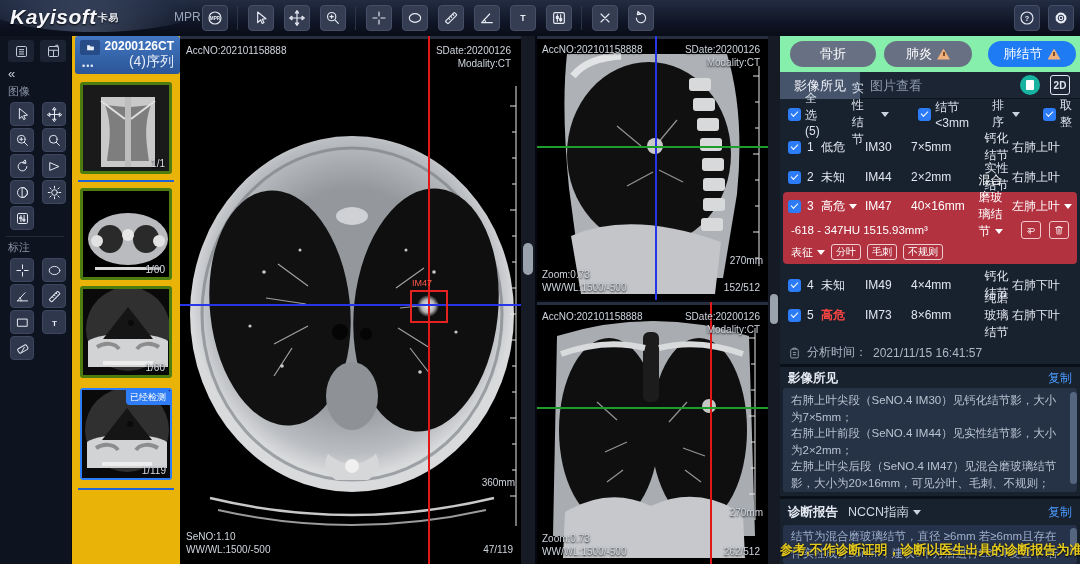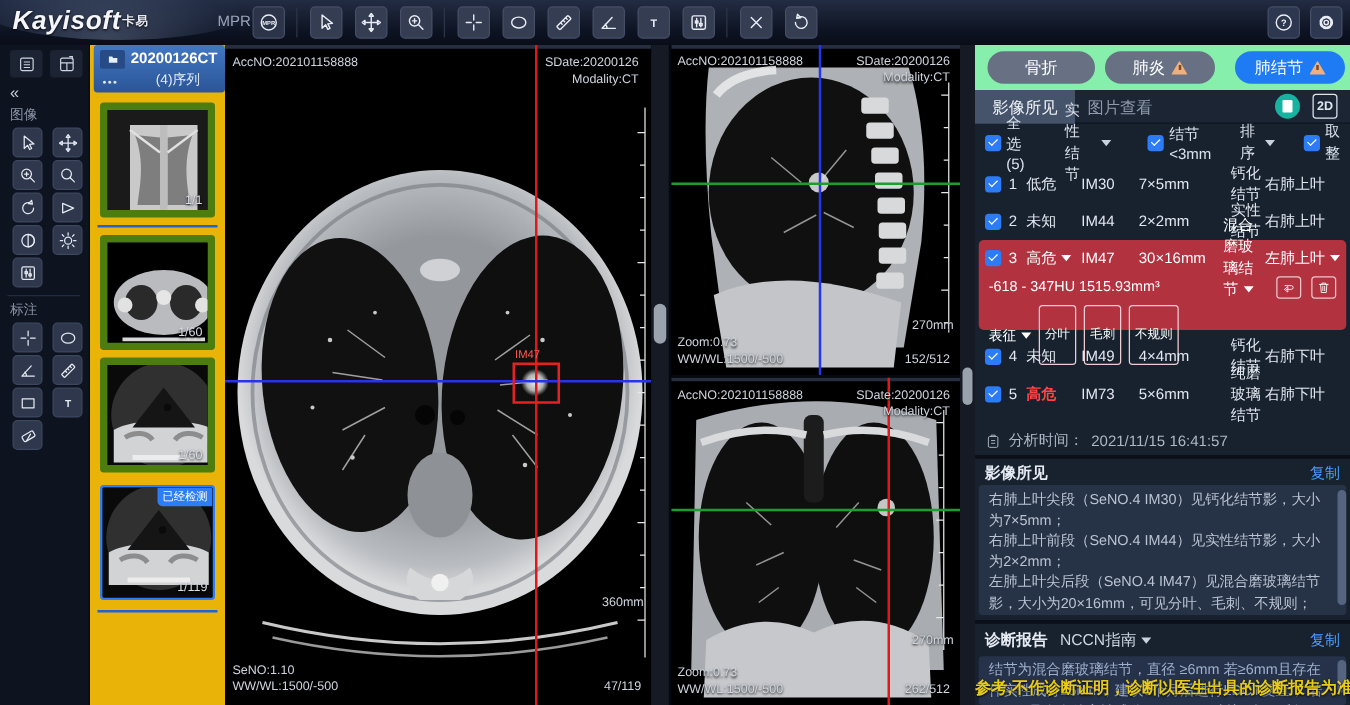--- a/index.html
+++ b/index.html
@@ -36,22 +36,22 @@
   #side-divider{position:absolute;left:6px;top:186px;width:58px;height:1px;background:#232c3d}
   
   #thumb-col{position:absolute;left:72px;top:36px;width:108px;height:528px;background:#eab308}
   #series-header{position:absolute;left:3px;top:0;width:105px;height:38px;border-radius:3px;
     background:linear-gradient(180deg,#4277c2,#2b5597);color:#fff}
   #series-header .fold{position:absolute;left:5px;top:4px;width:20px;height:15px;border-radius:2px;background:#274b86;
     display:flex;align-items:center;justify-content:center}
   #series-header .fold svg{width:11px;height:9px;fill:#e8eef8}
   #series-name{position:absolute;right:6px;top:3px;font-size:12px;font-weight:bold}
   #series-dots{position:absolute;left:7px;bottom:3px;font-size:9px;letter-spacing:1px;color:#dfe8f6}
-  #series-count{position:absolute;right:20px;bottom:3px;font-size:11px;color:#e6edf8}
-  .thumb{position:absolute;left:8px;width:92px;height:92px;border:6px solid #4d7c0f;border-radius:3px;
+  #series-count{position:absolute;right:6px;bottom:3px;font-size:14px;color:#e6edf8}
+  .thumb{position:absolute;left:8px;width:92px;height:92px;border:3px solid #4d7c0f;border-radius:3px;
     background:#000;overflow:hidden;cursor:pointer}
   .thumb.sel{border:2px solid #2f7df6}
   .thumb .tl{position:absolute;right:4px;bottom:2px;font-size:10px;color:#d9dee8;text-shadow:0 1px 2px #000}
   .thumb .badge{position:absolute;right:0;top:0;background:#2f7df6;color:#fff;font-size:9px;
     padding:1px 4px;border-radius:0 2px 0 4px}
   .thumb-sep{position:absolute;left:6px;width:96px;height:2px;background:#1f63d6}
   
   .vp{position:absolute;background:#000;overflow:hidden}
   .vp .topedge{position:absolute;left:0;top:0;right:0;height:3px;background:#262e40}
   .ovl{position:absolute;font-size:10px;color:#cfd5de;text-shadow:0 1px 2px #000;z-index:6;line-height:13px}
@@ -106,21 +106,21 @@
   #nrow3 .l1{display:flex;align-items:center;height:26px;padding:2px 5px 0}
   #nrow3 .no{width:14px;margin-left:6px}
   #nrow3 .risk{width:44px}#nrow3 .im{width:46px}#nrow3 .size{width:64px}
   #nrow3 .type{flex:1;text-align:center}#nrow3 .loc{width:66px;text-align:right}
   #nrow3 .caret{border-top-color:#fff}
   #nrow3 .l2{display:flex;justify-content:space-between;align-items:center;padding:3px 8px 0;font-size:11.5px}
   .rbtn{width:20px;height:18px;border:1px solid #f0c6cc;border-radius:3px;margin-left:5px;
     display:inline-flex;align-items:center;justify-content:center;cursor:pointer}
   .rbtn svg{width:12px;height:12px;stroke:#fff;fill:none;stroke-width:1.4;stroke-linecap:round}
   #nrow3 .l3{display:flex;align-items:center;padding:5px 8px 0;font-size:11px}
-  .chip{border:1px solid #eecdd2;border-radius:3px;padding:16px 4px;font-size:10px;line-height:14px;margin-left:6px}
+  .chip{border:1px solid #eecdd2;border-radius:3px;padding:0 4px;font-size:10px;line-height:14px;margin-left:6px}
   
   #analysis-row{position:absolute;left:8px;top:308px;display:flex;align-items:center;gap:6px;
     font-size:12px;color:#aeb7c6}
   #analysis-row svg{width:13px;height:14px;stroke:#aeb7c6;fill:none;stroke-width:1.4}
   #sec-div1{position:absolute;left:0;top:328px;width:300px;height:3px;background:#0a0f18}
   .sec-title{position:absolute;left:8px;font-size:12.5px;color:#e6ebf3;font-weight:bold}
   .copy-link{position:absolute;right:8px;font-size:12px;color:#4a9bff;cursor:pointer}
   #findings-box{position:absolute;left:3px;top:352px;width:294px;height:104px;background:#263245;
     border-radius:3px;padding:4px 16px 4px 8px;overflow:hidden}
   #findings-box .fl{font-size:11.5px;line-height:16.5px;color:#b9c3d3}
@@ -689,21 +689,21 @@
       <span class="size">2×2mm</span>
     <span class="type">实性结节</span>
       <span class="loc">右肺上叶</span>
   </div>
   <div id="nrow3">
     <div class="l1">
       <span class="ckb"></span>
       <span class="no">3</span>
       <span class="risk"><span>高危</span><span class="caret"></span></span>
       <span class="im">IM47</span>
-        <span class="size">30×16mm</span>
+        <span class="size">40×16mm</span>
       <span class="type"><span>混合磨玻璃结节</span><span class="caret"></span></span>
       <span class="loc"><span>左肺上叶</span><span class="caret"></span></span>
     </div>
     <div class="l2">
       <span>-618 - 347HU 1515.93mm³</span>
       <span>
         <span class="rbtn">
             <svg>
               <use href="#i-relocate"></use>
             </svg>
@@ -729,21 +729,21 @@
     <span class="im">IM49</span>
       <span class="size">4×4mm</span>
     <span class="type">钙化结节</span>
       <span class="loc">右肺下叶</span>
   </div>
   <div class="nrow" style="top:264px">
     <span class="ckb"></span>
     <span class="no">5</span>
       <span class="risk red">高危</span>
     <span class="im">IM73</span>
-      <span class="size">5×6mm</span>
+      <span class="size">8×6mm</span>
     <span class="type">纯磨玻璃结节</span>
       <span class="loc">右肺下叶</span>
   </div>
 
   <div id="analysis-row">
     <svg viewBox="0 0 24 24">
         <use href="#i-clipboard"></use>
       </svg>
     <span>分析时间：</span>
     <span>2021/11/15 16:41:57</span>

